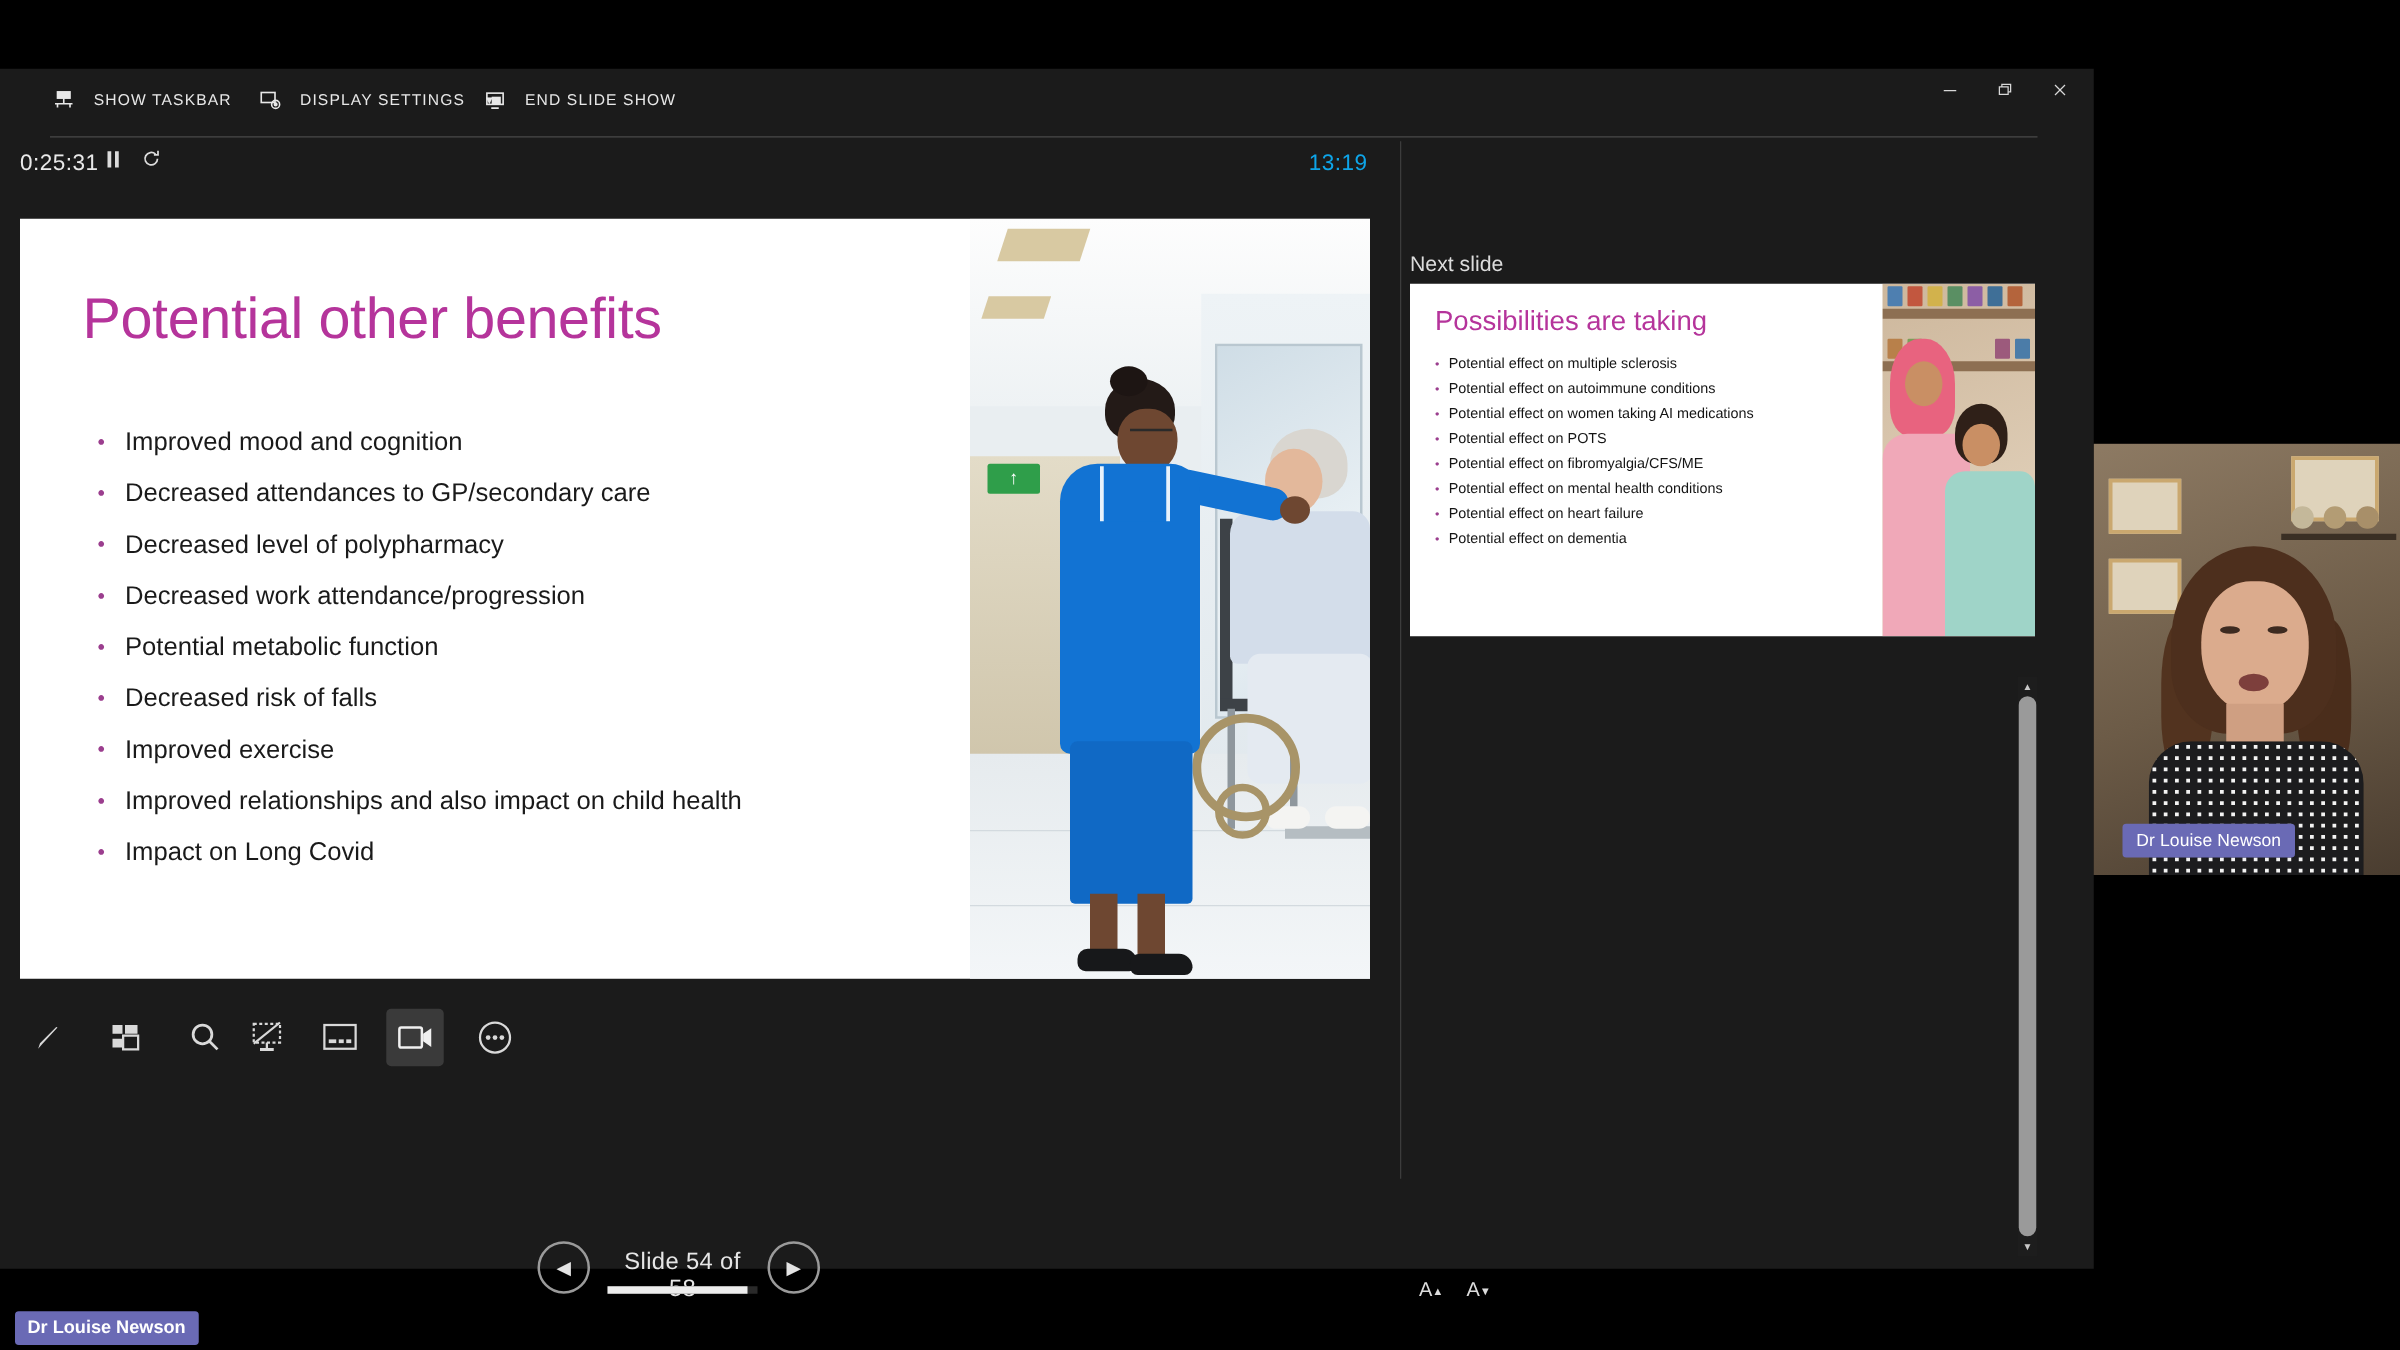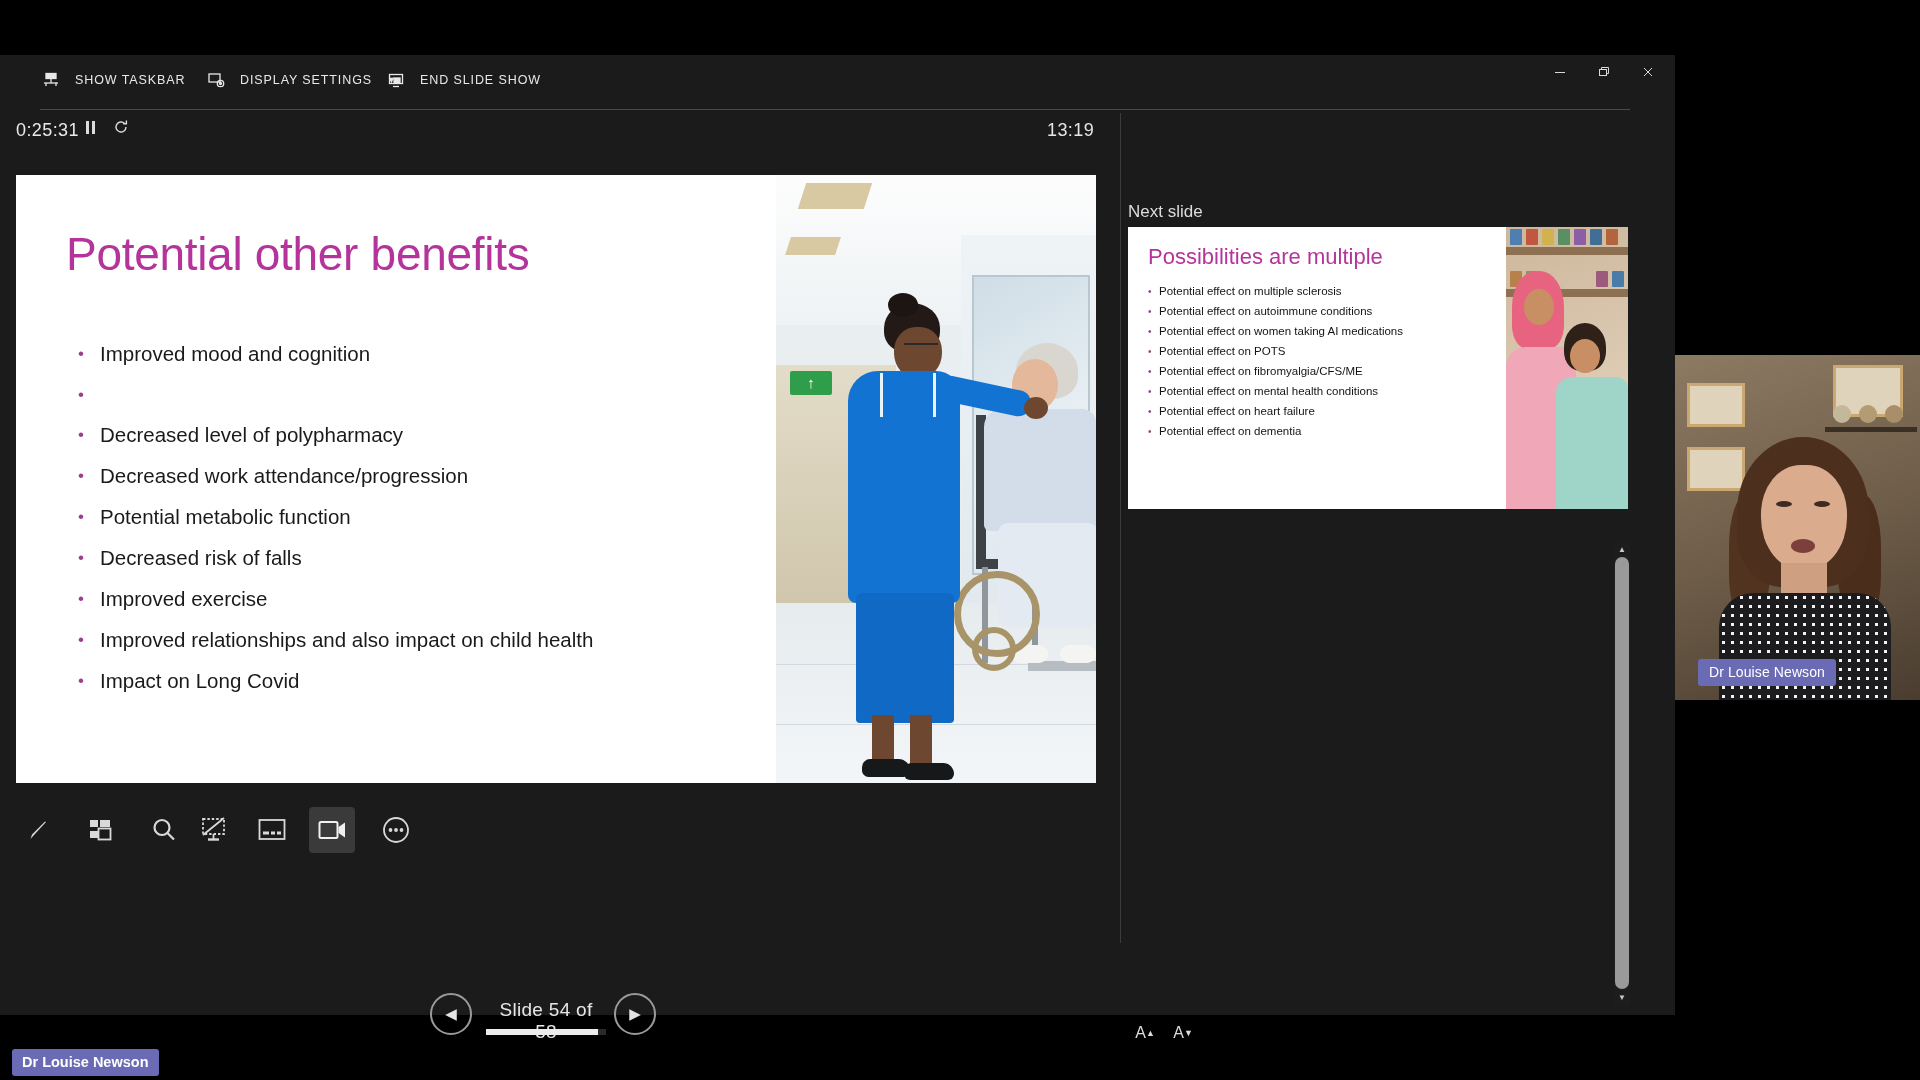--- a/index.html
+++ b/index.html
@@ -62,21 +62,21 @@
   }
   .timer-btn {
     position: absolute; top: 9px;
     color: #dcdcdc; font-size: 16px; cursor: pointer;
     width: 22px; text-align: center;
   }
   #timer-pause { left: 85px; }
   #timer-reset { left: 113px; top: 8px; font-size: 17px; }
   #clock-text {
     position: absolute; left: 1047px; top: 9px;
-    color: #e5e5e5; font-size: 18px; letter-spacing: 0.4px;
+    color: #0ea5e9; font-size: 18px; letter-spacing: 0.4px;
   }
 
   
   #panel-divider {
     position: absolute; left: 1120px; top: 58px; width: 1px; height: 830px;
     background: #3c3c3c;
   }
 
   
   #main-slide {
@@ -421,20 +421,21 @@
     <div id="main-slide">
       <div id="slide-title">Potential other benefits</div>
 
       <div id="slide-bullets">
         <div class="bullet">
           <span class="dot">•</span>
           <span>Improved mood and cognition</span>
         </div>
         <div class="bullet">
           <span class="dot">•</span>
+          <span>Decreased attendances to GP/secondary care</span>
         </div>
         <div class="bullet">
           <span class="dot">•</span>
           <span>Decreased level of polypharmacy</span>
         </div>
         <div class="bullet">
           <span class="dot">•</span>
           <span>Decreased work attendance/progression</span>
         </div>
         <div class="bullet">
@@ -560,21 +561,21 @@
         <div id="slide-progress-fill" style="width: 93%;"></div>
       </div>
       <div class="navcircle" id="nav-next">
         <span>▶</span>
       </div>
     </div>
 
     <div id="nextslide-label">Next slide</div>
 
     <div id="next-slide-thumb">
-      <div id="ns-title">Possibilities are multiple</div>
+      <div id="ns-title">Possibilities are taking</div>
       <div id="ns-bullets">
         <div class="ns-bullet">
           <span class="dot">•</span>
           <span>Potential effect on multiple sclerosis</span>
         </div>
         <div class="ns-bullet">
           <span class="dot">•</span>
           <span>Potential effect on autoimmune conditions</span>
         </div>
         <div class="ns-bullet">

